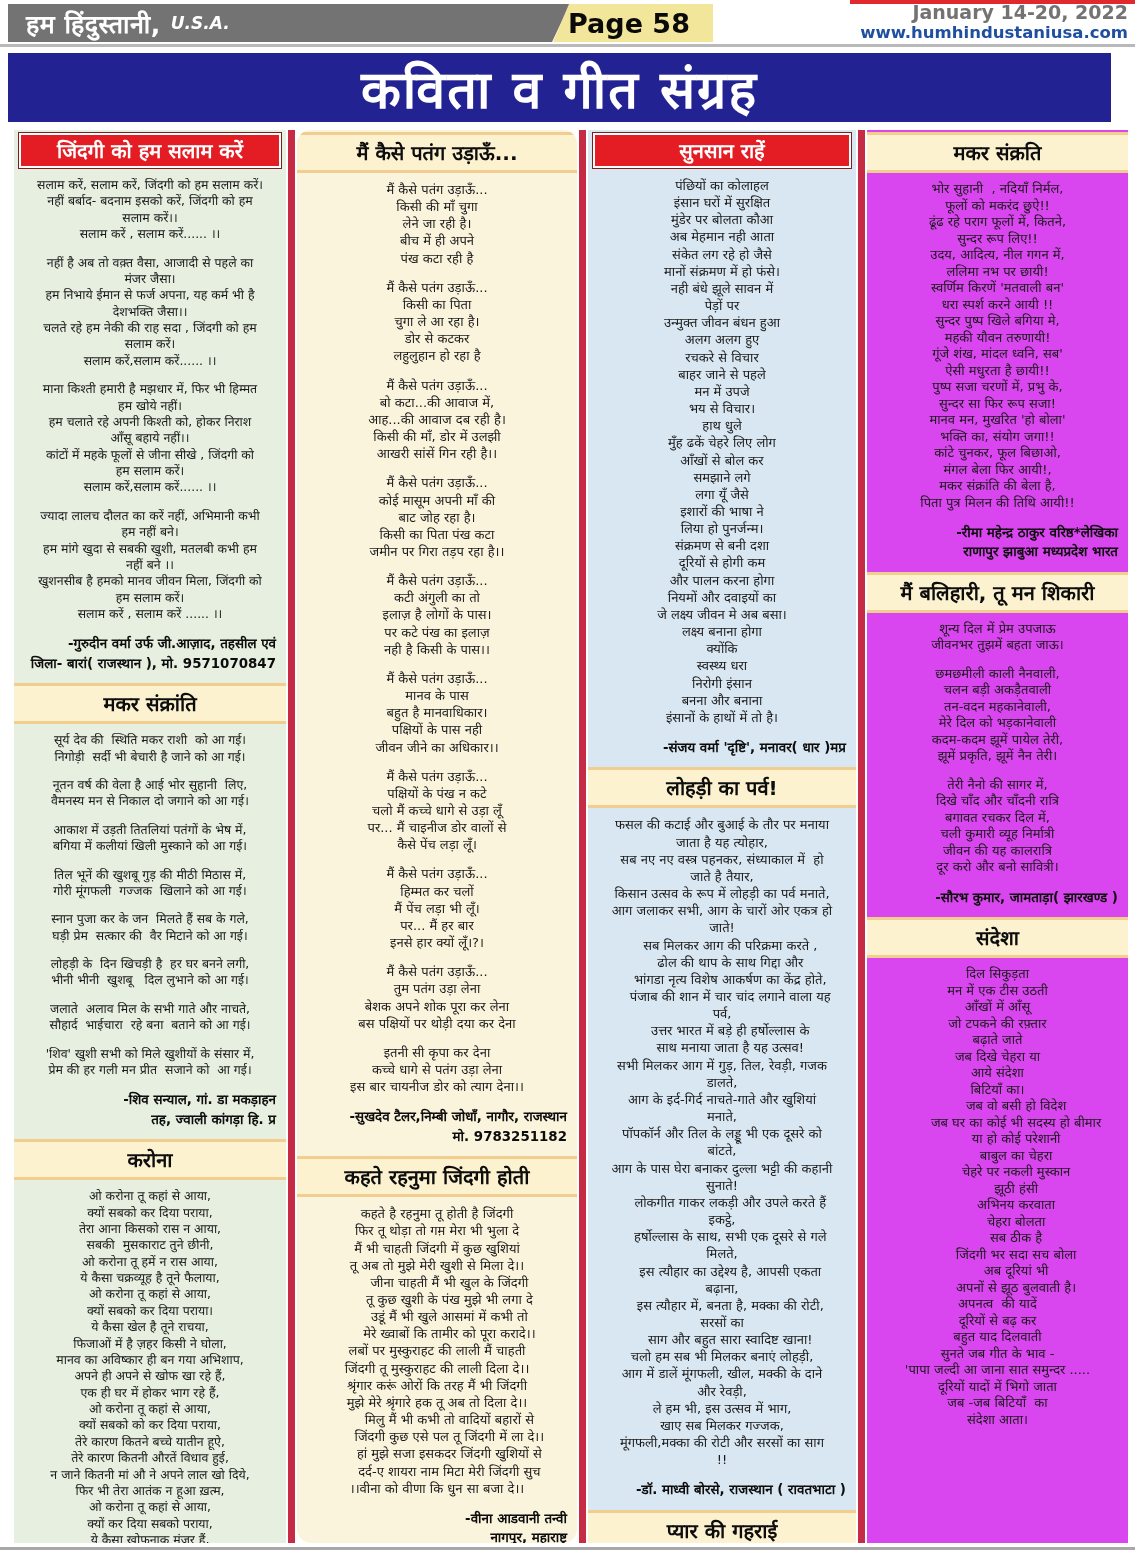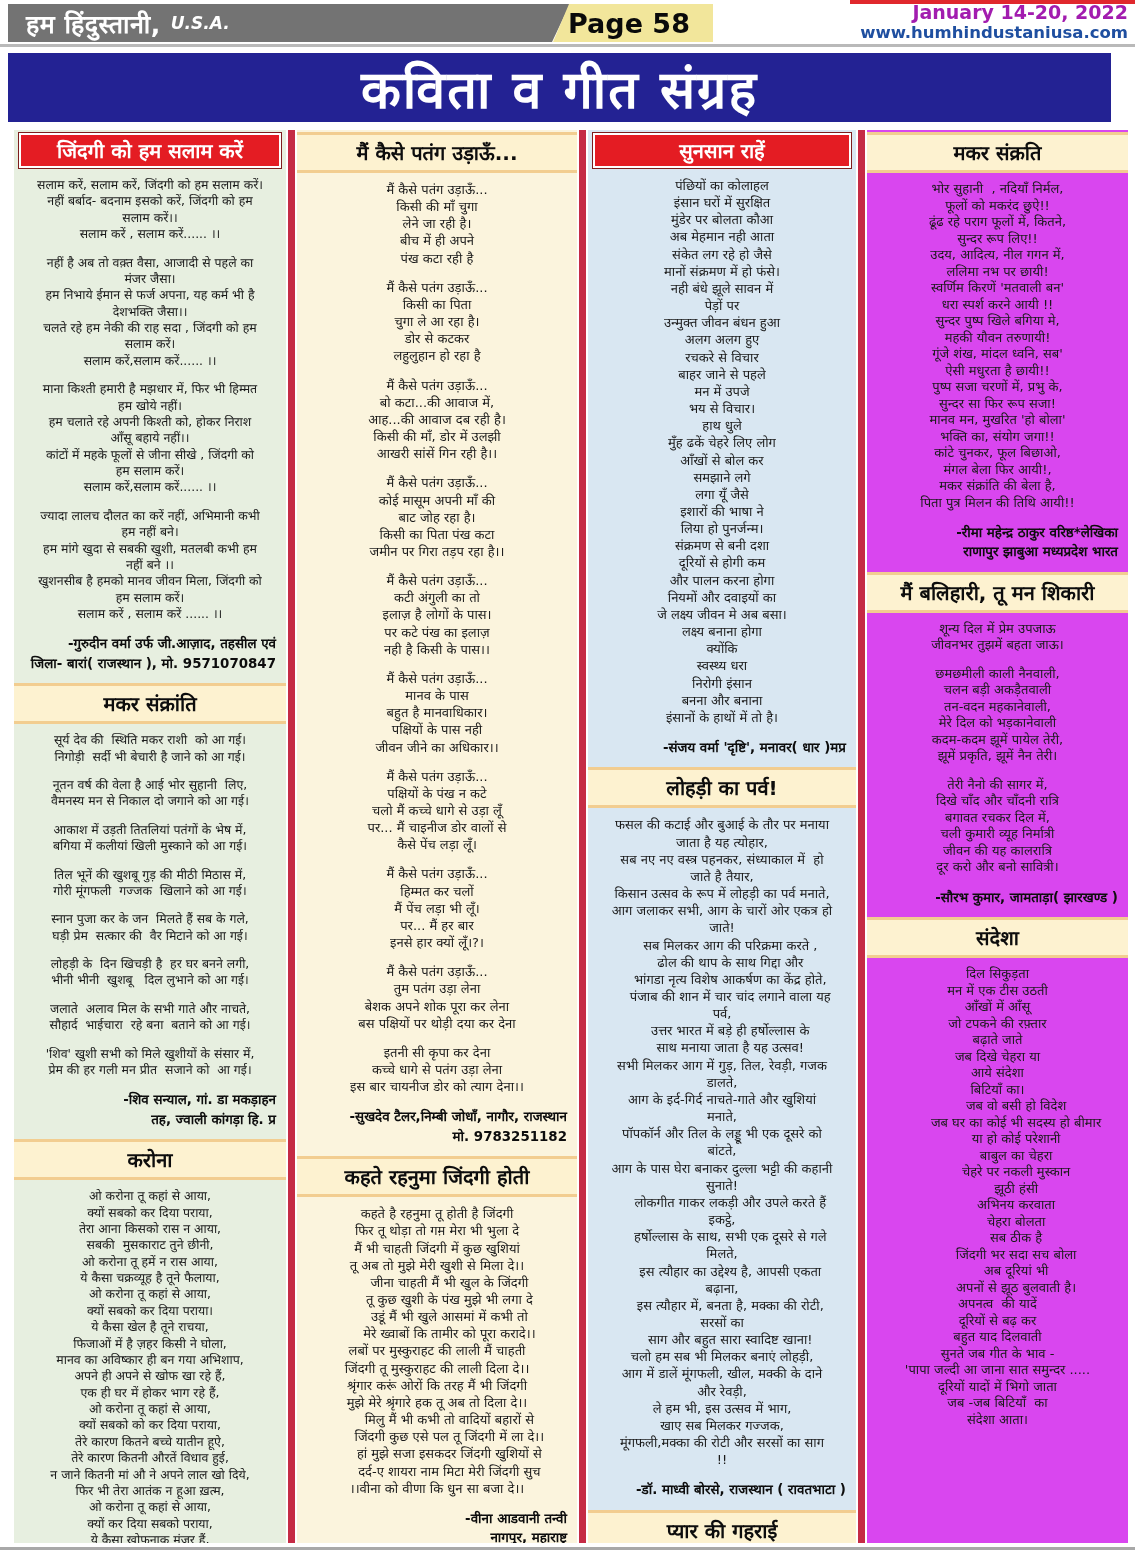--- a/index.html
+++ b/index.html
@@ -11,32 +11,32 @@
   .brand-green{position:absolute;left:8px;top:0;width:562px;height:38px;background:#737373;
                clip-path:polygon(0 0,100% 0,calc(100% - 18px) 100%,0 100%);
                display:flex;align-items:center;padding-left:18px;box-sizing:border-box;}
   .brand-main{color:#ffffff;font-weight:bold;font-size:25px;letter-spacing:.5px;}
   .brand-usa{color:#ffffff;font-weight:bold;font-style:italic;font-size:17px;margin-left:10px;}
   .page-box{position:absolute;left:545px;top:0;width:168px;height:38px;background:#f2e69b;
             clip-path:polygon(24px 0,100% 0,100% 100%,8px 100%);
             display:flex;align-items:center;justify-content:center;}
   .page-box span{color:#0a0a0a;font-weight:bold;font-size:27px;}
   .head-right{position:absolute;right:7px;top:-2px;text-align:right;line-height:1.15;}
-  .date{color:#a21caf;font-weight:bold;font-size:19px;}
+  .date{color:#737373;font-weight:bold;font-size:19px;}
   .url{color:#1f4fa0;font-weight:bold;font-size:16.5px;}
   .head-rule{position:absolute;top:44px;left:0;width:100%;height:3px;background:#b9b9b9;}
   
   .banner{position:absolute;top:53px;left:8px;right:24px;height:69px;background:#232293;
           display:flex;align-items:center;justify-content:center;}
   .banner span{color:#ffffff;font-weight:bold;font-size:52px;letter-spacing:2px;}
   
   .columns{position:absolute;top:130px;left:14px;right:7px;bottom:9px;display:flex;}
   .col{flex:none;overflow:hidden;box-sizing:border-box;}
   .col[data-col="1"]{width:272px;}
-  .col[data-col="2"]{width:280px;}
+  .col[data-col="2"]{width:280px;border-radius:14px;}
   .col[data-col="3"]{width:268px;}
   .col[data-col="4"]{flex:1;}
   .col-sep{flex:none;width:7px;background:#c52b45;margin:0 2px;}
   .poem-title{margin:10px 0 8px;padding:4px 0;text-align:center;font-weight:bold;font-size:20px;color:#0d0d0d;}
   .poem:first-child .poem-title{margin-top:2px;}
   .title-red{background:#e41c23;color:#ffffff;margin-left:4px;margin-right:4px;
              box-shadow:0 0 0 2px #ffffff inset;border:1px solid #7f1d1d;}
   .title-tan{background:#fdf2d0;border-top:3px solid #f2cd90;border-bottom:3px solid #f2cd90;}
   .stanza{margin:4px 0 12px 0;padding:0 23px;text-align:center;}
   .line{font-size:13px;line-height:1.32;color:#1a1a1a;white-space:pre-wrap;}

